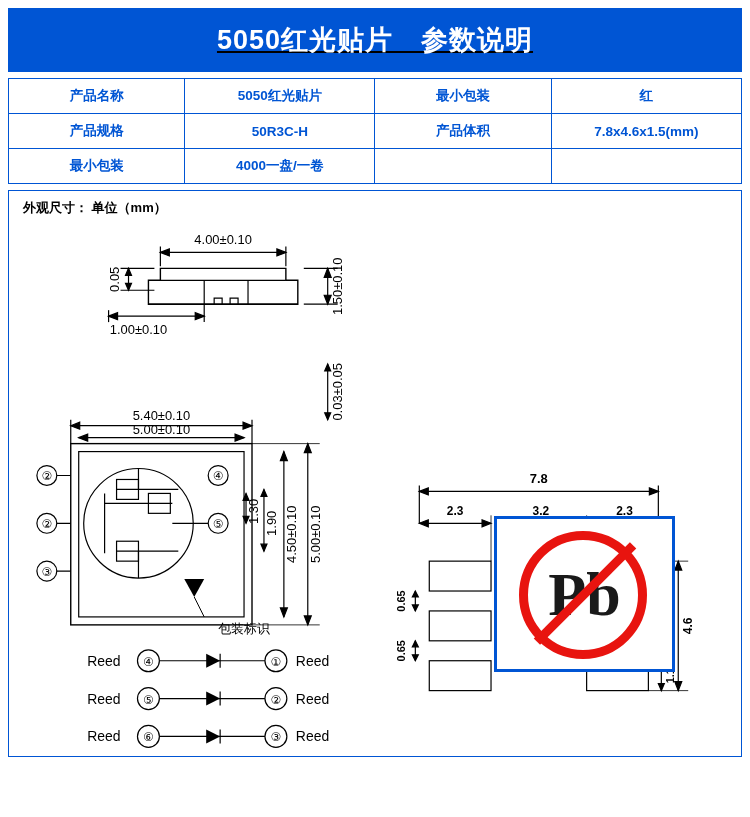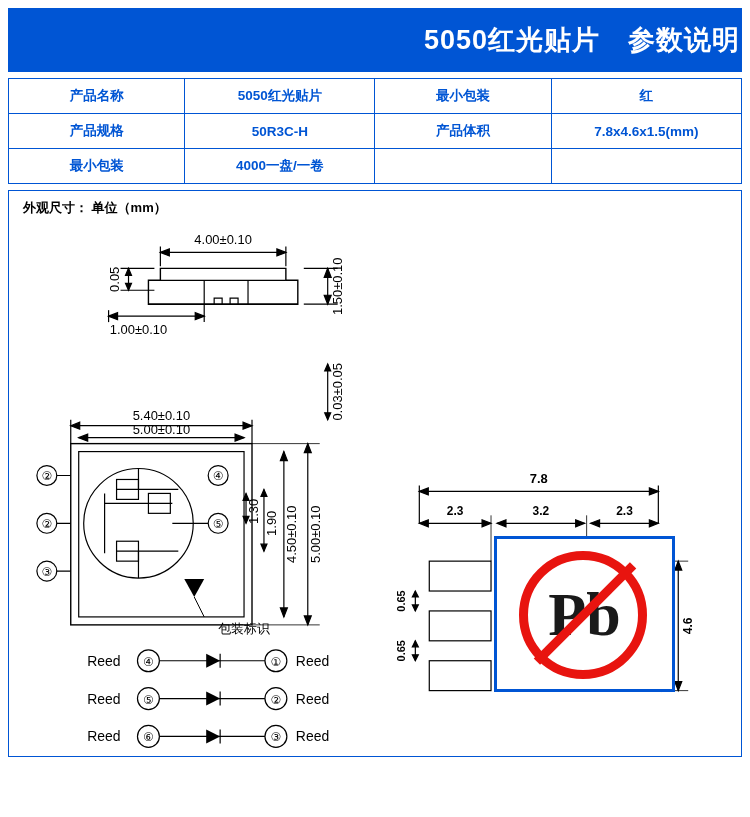--- a/index.html
+++ b/index.html
@@ -1,21 +1,21 @@
 <!DOCTYPE html>
 <html><head>
 <meta charset="utf-8">
 <style>
   html,body{margin:0;padding:0;background:#ffffff;}
   body{width:750px;height:817px;font-family:"Liberation Sans","DejaVu Sans",sans-serif;color:#000;}
   .page{position:relative;width:750px;height:817px;box-sizing:border-box;padding:8px;}
   
   .title-bar{
     height:60px;background:#0055d4;border:2px solid #0055d4;
-    display:flex;align-items:center;justify-content:flex-end;
+    display:flex;align-items:center;justify-content:center;text-decoration:underline;
   }
   .title-bar .title{
     color:#ffffff;font-size:27px;font-weight:bold;letter-spacing:1px;
   }
   
   .spec-table{
     width:100%;border-collapse:collapse;margin-top:6px;table-layout:fixed;
   }
   .spec-table td{
     border:1.5px solid #0055d4;color:#0055d4;font-size:13.5px;font-weight:bold;
@@ -33,21 +33,21 @@
   
   .watermark{
     position:absolute;left:0;top:238px;width:100%;text-align:center;
     font-size:40px;font-weight:bold;color:#d8d8d8;letter-spacing:4px;
     pointer-events:none;white-space:nowrap;
   }
   svg.draw{position:absolute;left:0;top:0;width:100%;height:100%;}
   
   .pb-box{
     position:absolute;left:485px;top:325px;width:175px;height:150px;
-    border:3px solid #0055d4;background:#ffffff;margin-top:20px;
+    border:3px solid #0055d4;background:#ffffff;
   }
   .pb-inner{position:relative;width:100%;height:100%;}
   .pb-text{
     position:absolute;left:0;top:0;width:100%;height:100%;
     display:flex;align-items:center;justify-content:center;
     font-family:"Liberation Serif","DejaVu Serif",serif;
     font-size:62px;font-weight:bold;color:#1a1a1a;
   }
   .pb-circle{
     position:absolute;left:22px;top:12px;width:128px;height:128px;

